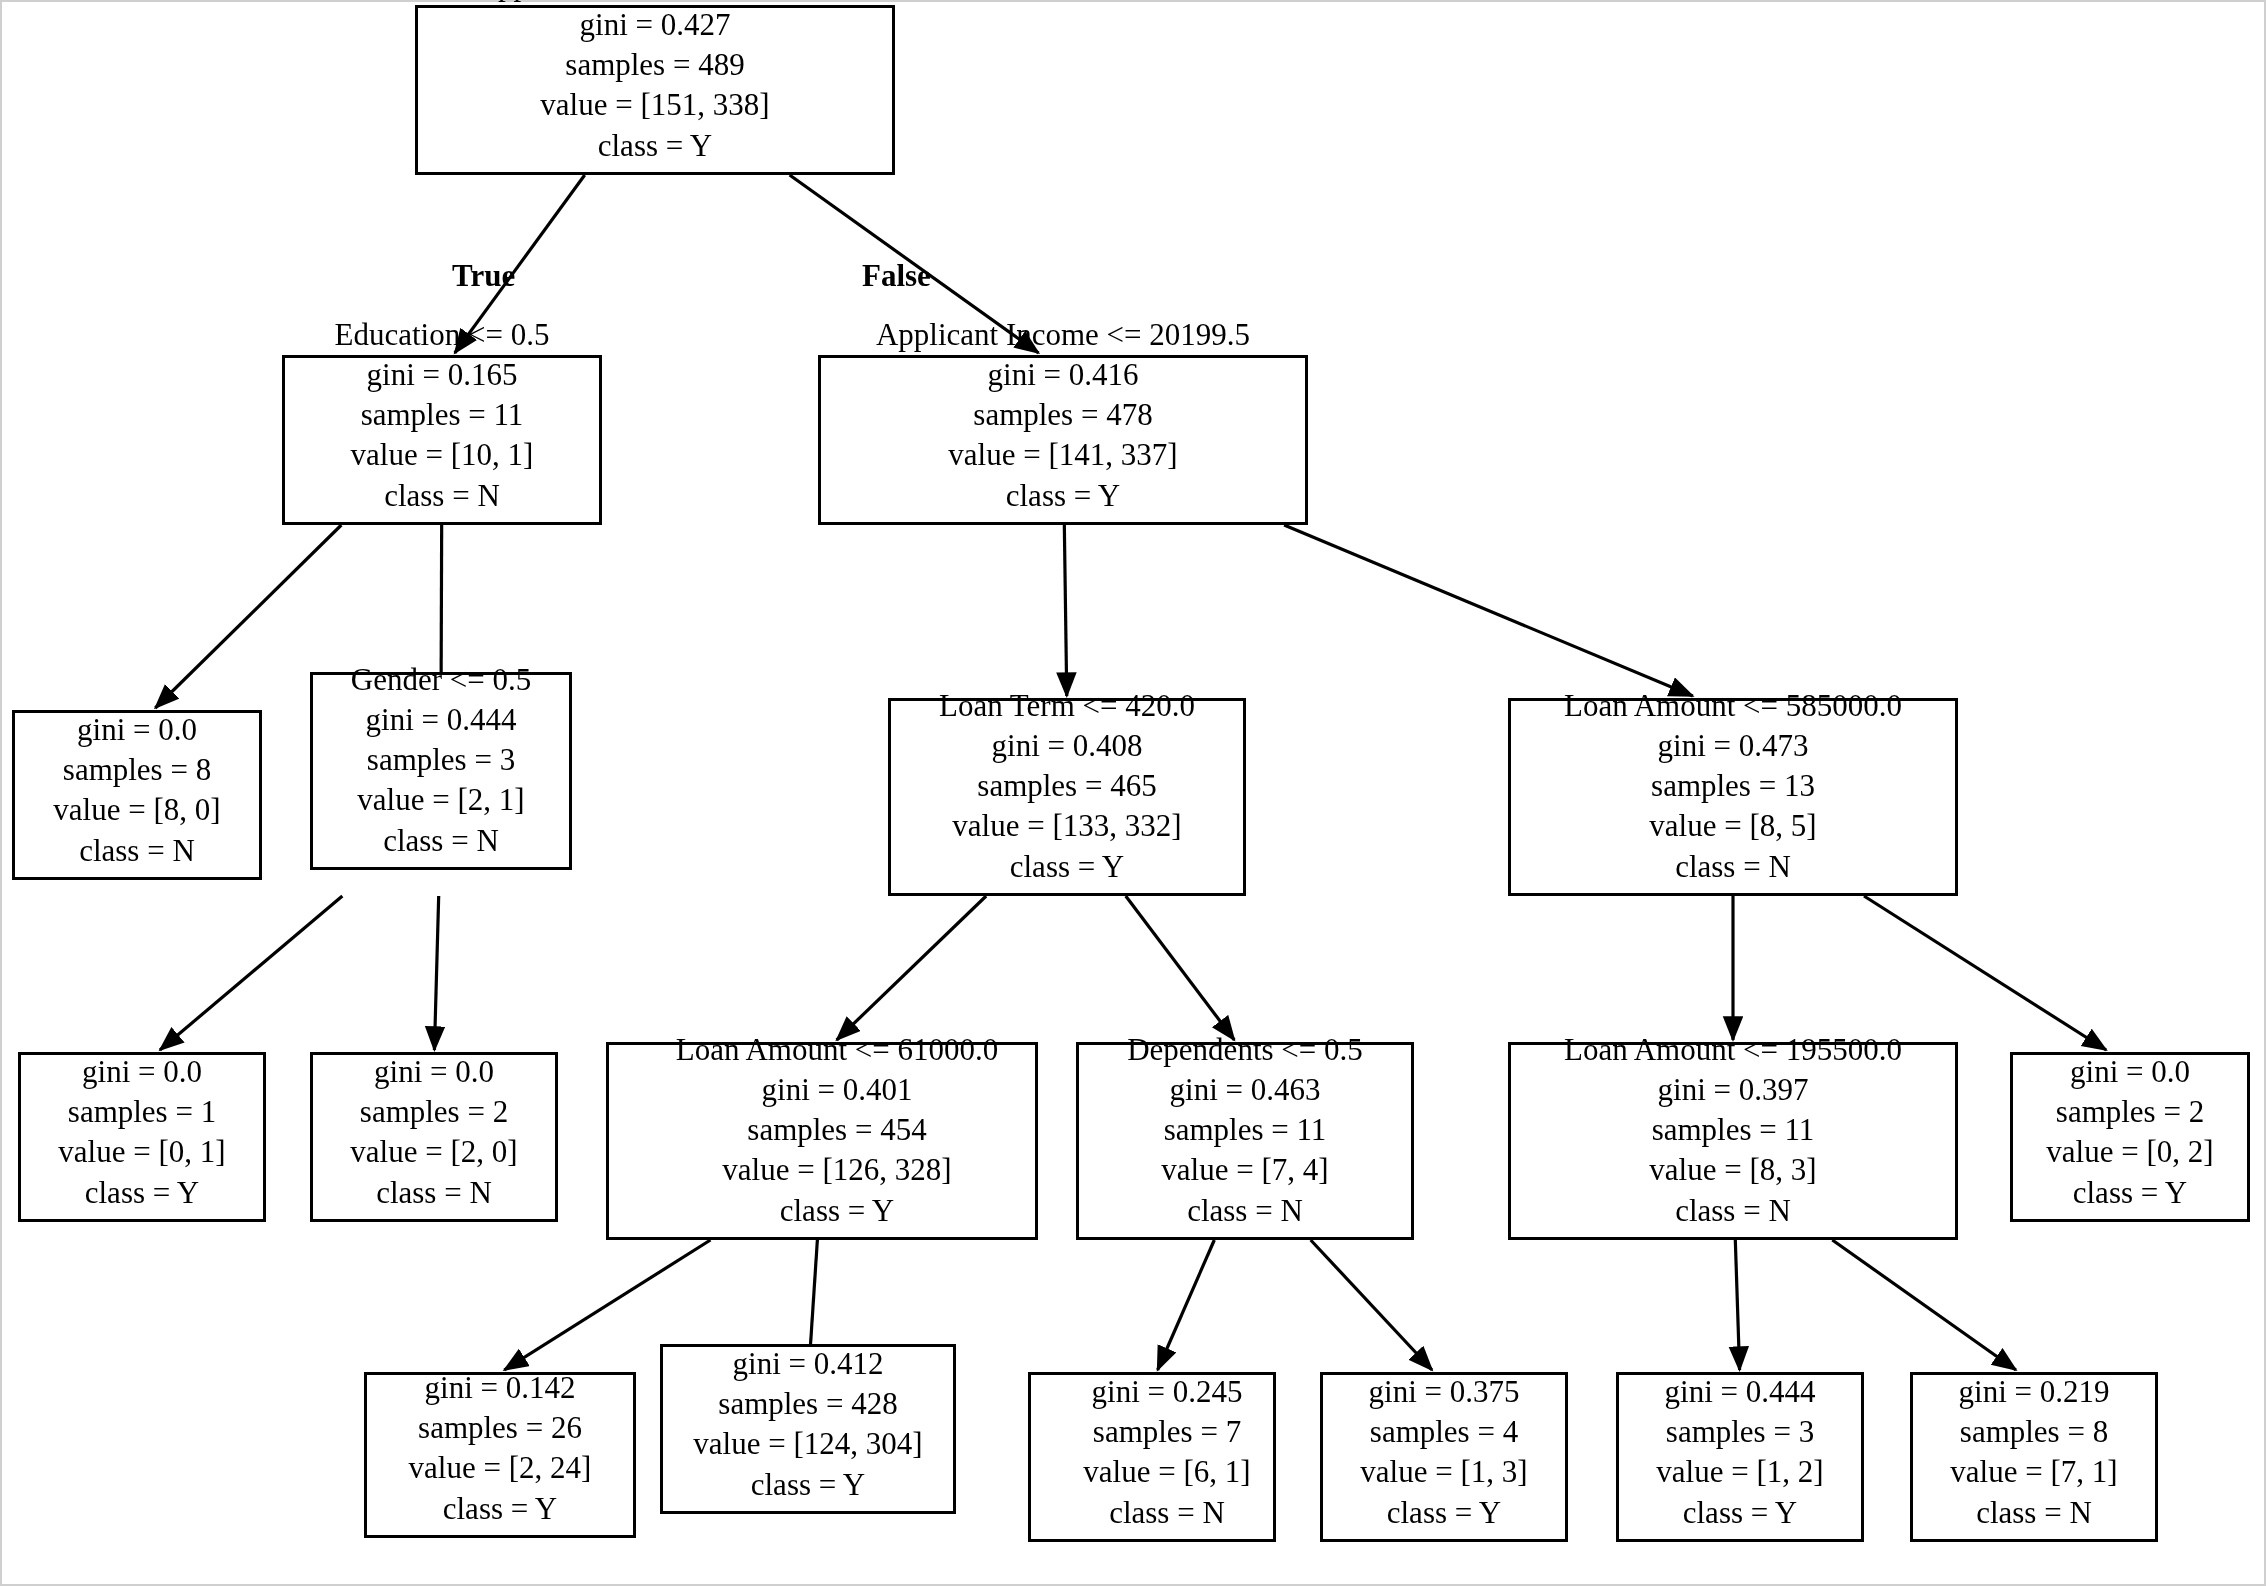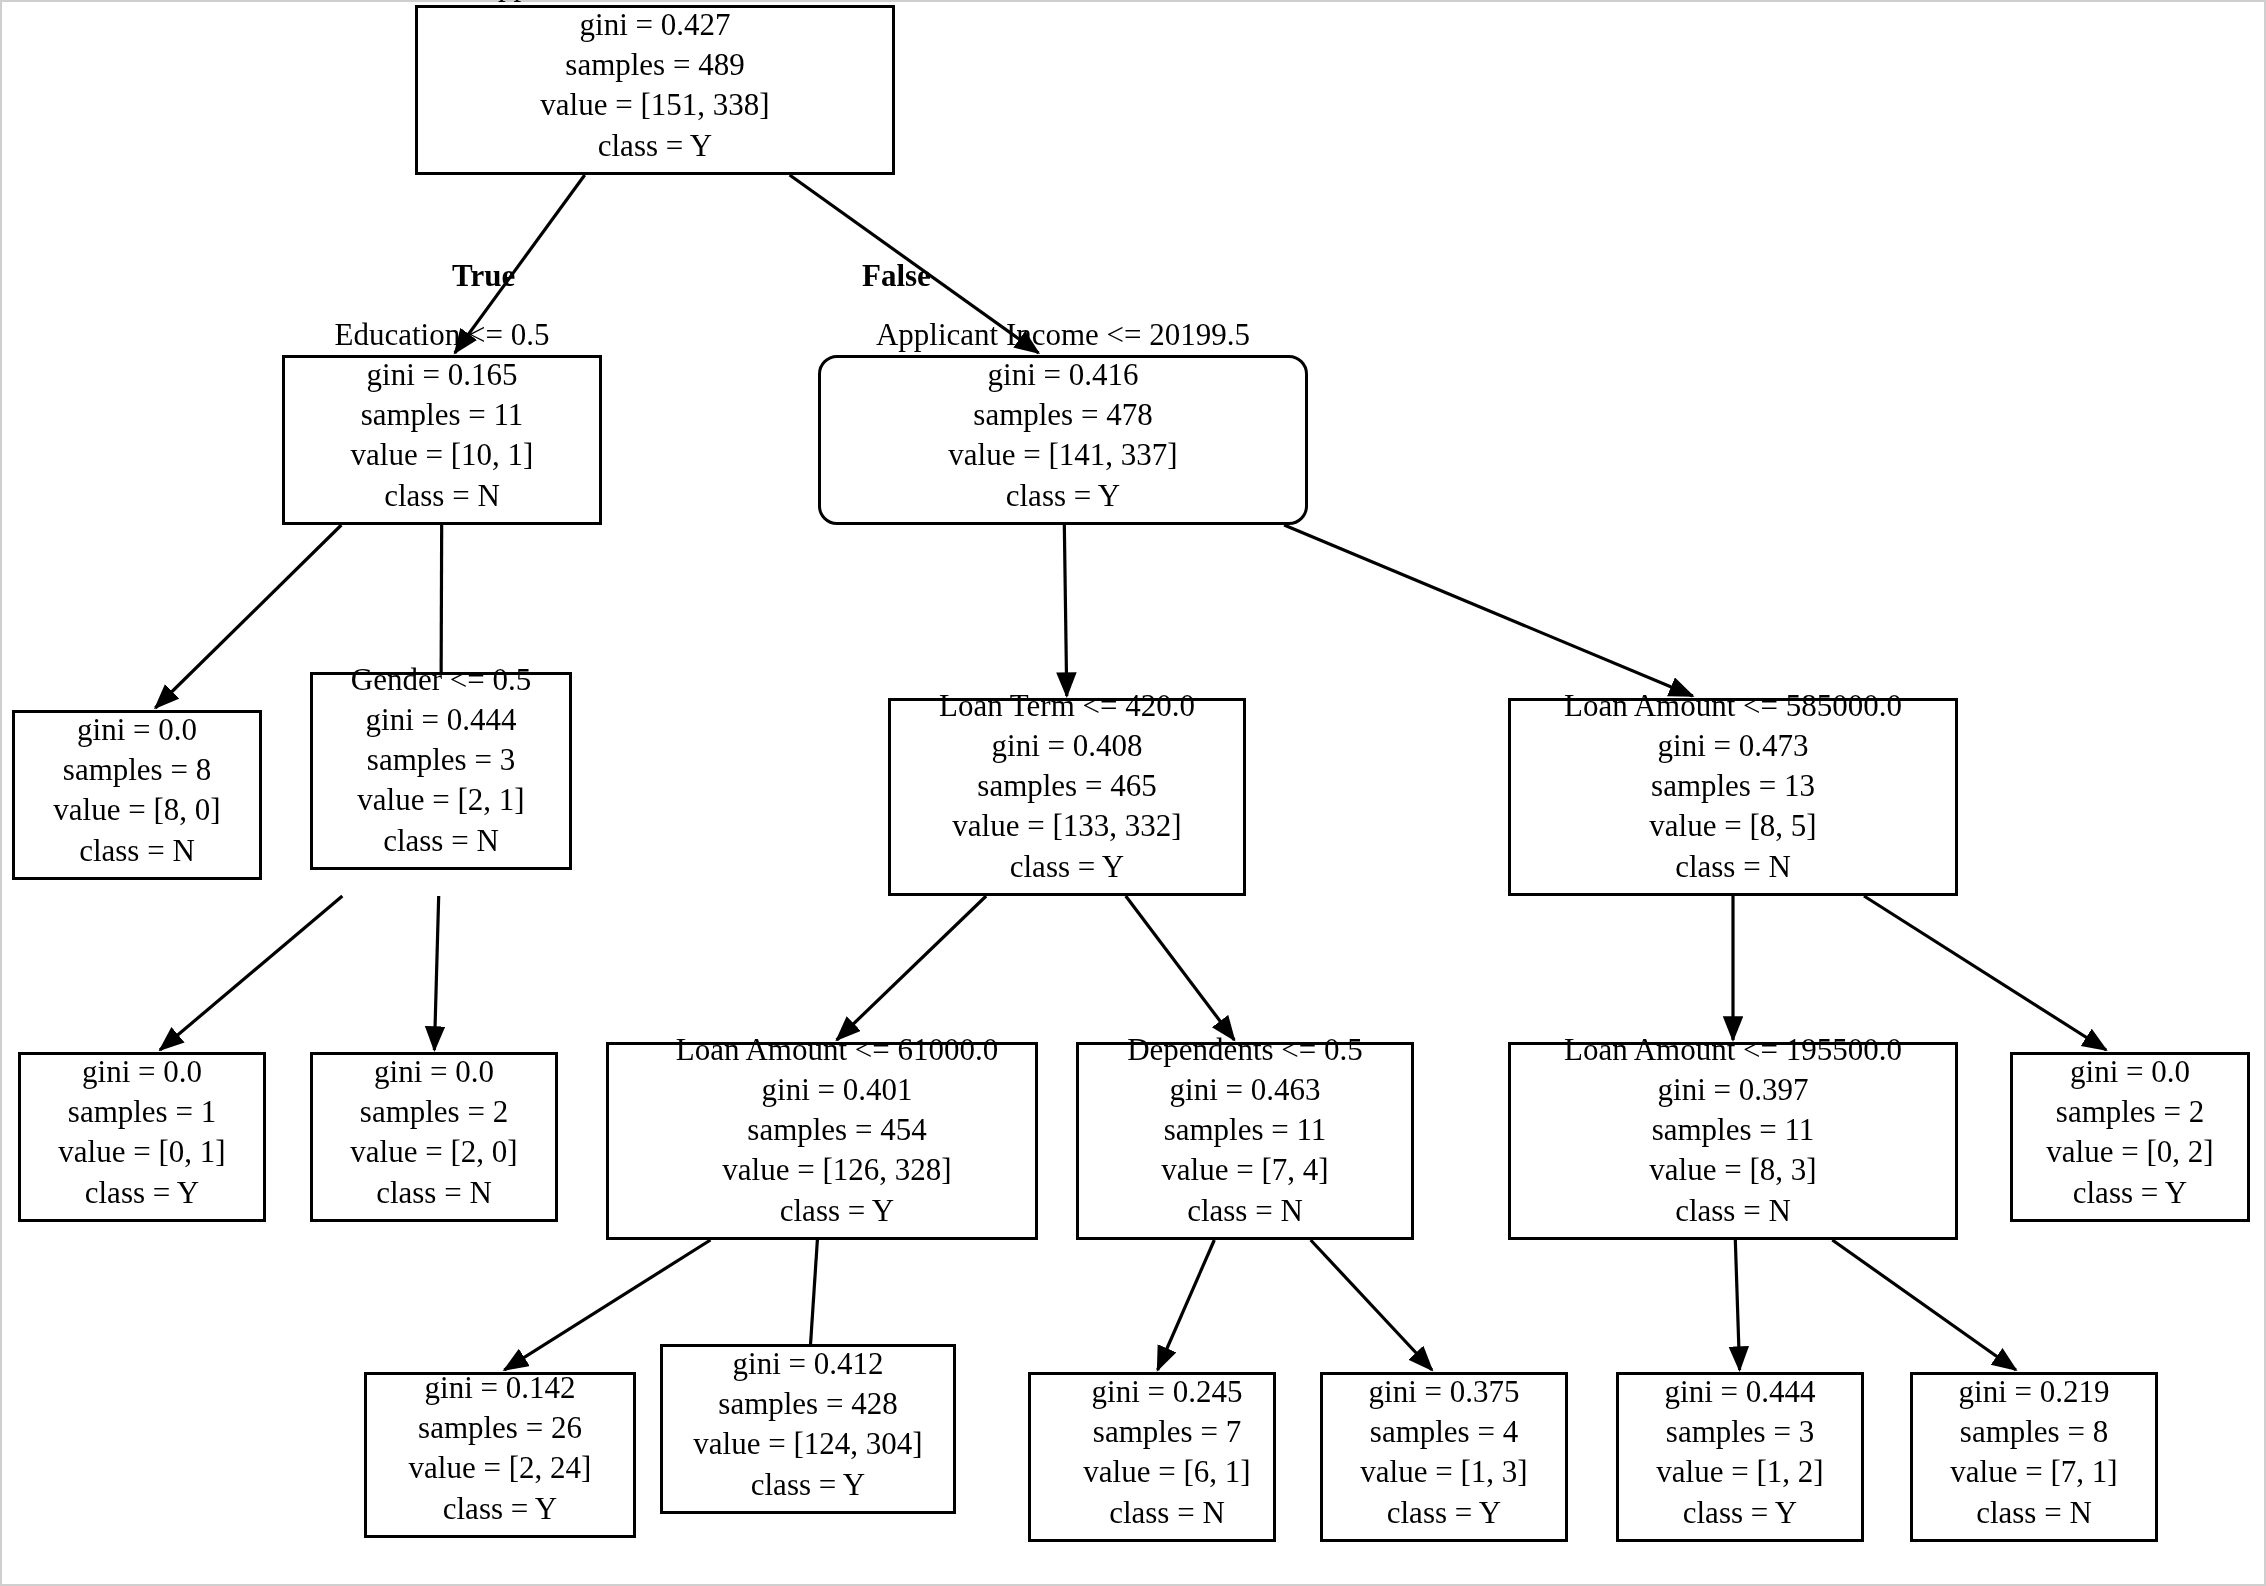--- a/index.html
+++ b/index.html
@@ -106,21 +106,21 @@
         <span class="line">value = [151, 338]</span>
         <span class="line">class = Y</span>
       </div>
       <div class="node" style="left: 282px; top: 355px; width: 320px; height: 170px;">
         <span class="line">Education &lt;= 0.5</span>
         <span class="line">gini = 0.165</span>
         <span class="line">samples = 11</span>
         <span class="line">value = [10, 1]</span>
         <span class="line">class = N</span>
       </div>
-      <div class="node" style="left: 818px; top: 355px; width: 490px; height: 170px; border-radius: 19px;">
+      <div class="node" style="left: 818px; top: 355px; width: 490px; height: 170px;">
         <span class="line">Applicant Income &lt;= 20199.5</span>
         <span class="line">gini = 0.416</span>
         <span class="line">samples = 478</span>
         <span class="line">value = [141, 337]</span>
         <span class="line">class = Y</span>
       </div>
       <div class="node" style="left: 12px; top: 710px; width: 250px; height: 170px;">
         <span class="line">gini = 0.0</span>
         <span class="line">samples = 8</span>
         <span class="line">value = [8, 0]</span>

